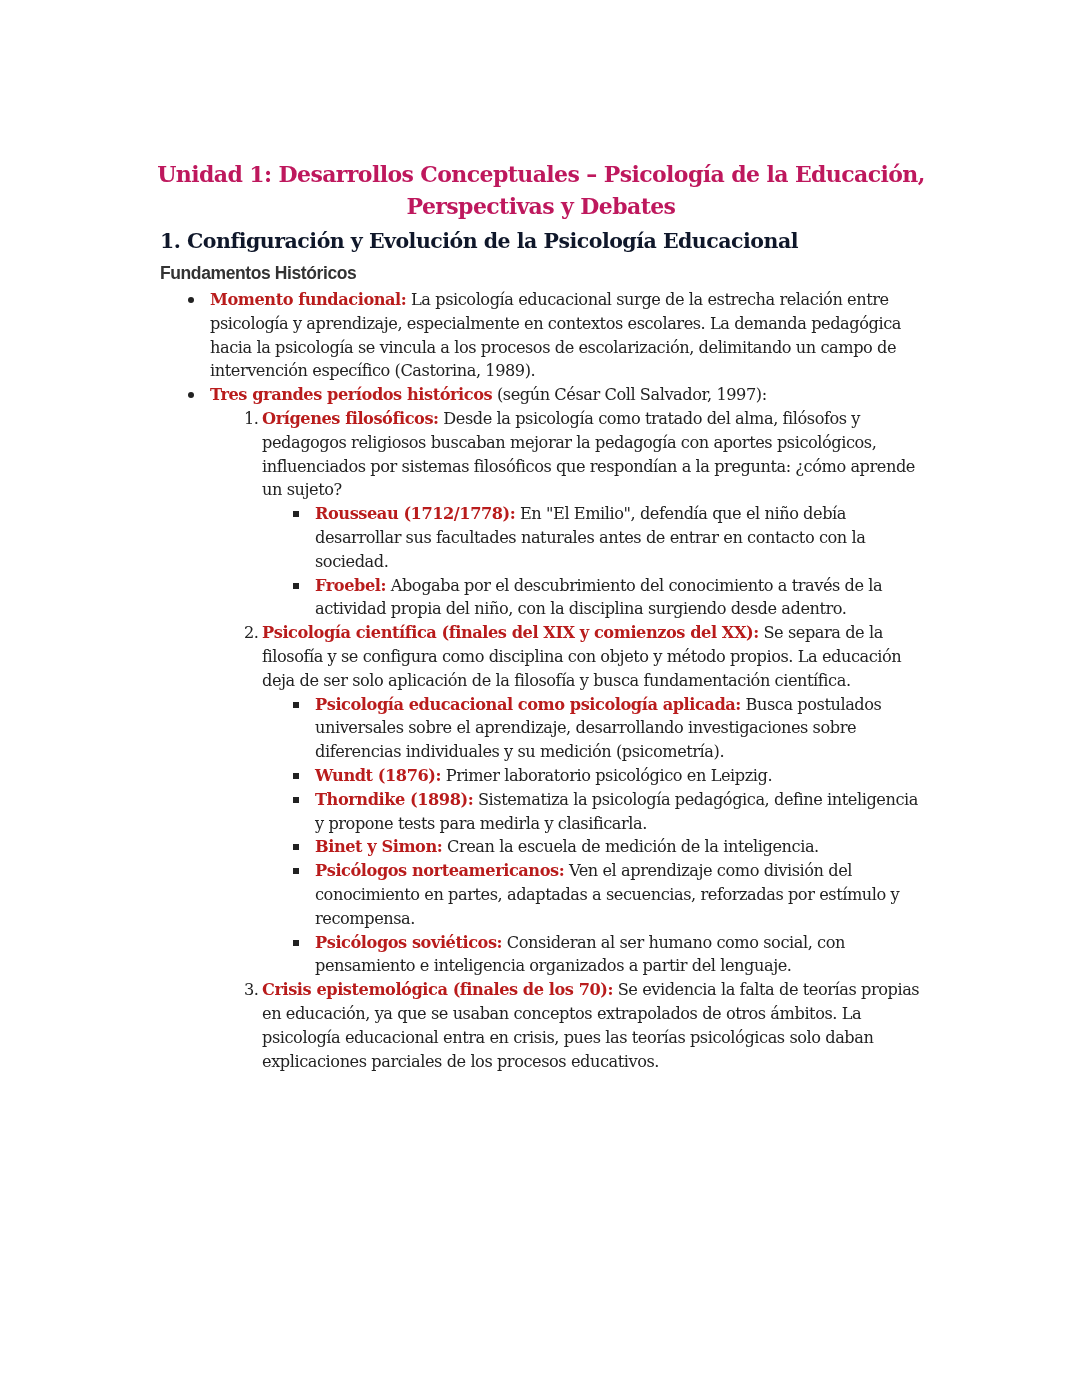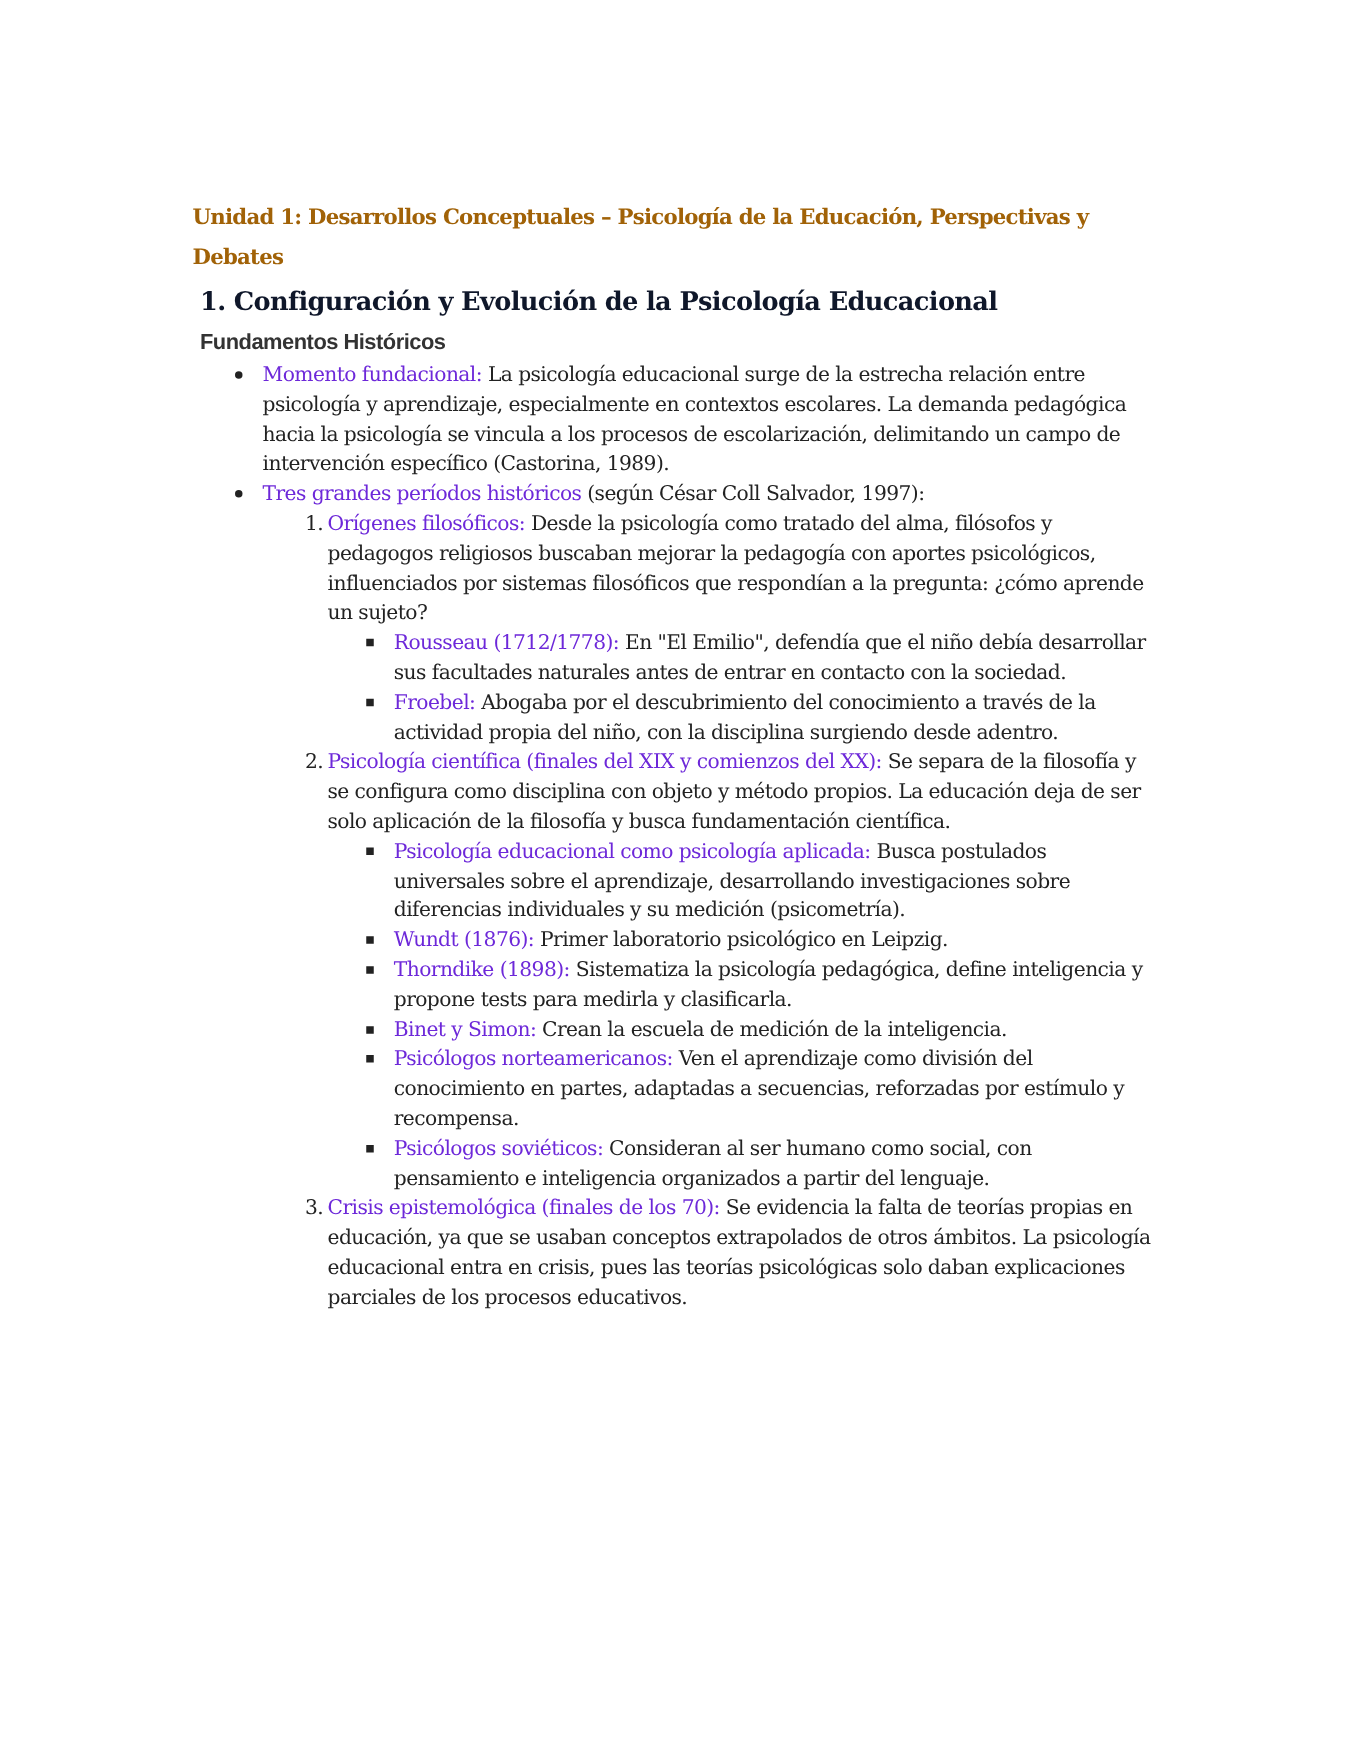--- a/index.html
+++ b/index.html
@@ -4,35 +4,35 @@
   <style>
     html, body { margin: 0; padding: 0; background: #ffffff; }
     body {
       width: 1080px; height: 1397px; position: relative; overflow: hidden;
       font-family: "DejaVu Serif", "Liberation Serif", serif;
       color: #222222;
     }
     .page { position: absolute; left: 160px; top: 158px; width: 762px; }
     .doc-title {
       font-family: "DejaVu Serif", serif; font-weight: bold;
-      font-size: 17px; line-height: 32px; color: #a16207;
+      font-size: 22px; line-height: 32px; text-align: center; color: #be185d;
       margin: 0 0 2px -6px; letter-spacing: -0.6px; width: 774px;
     }
     .h2 {
       font-family: "DejaVu Serif", serif; font-weight: bold;
       font-size: 20.5px; line-height: 34px; color: #0f172a; margin: 0;
       letter-spacing: -0.5px;
     }
     .h3 {
       font-family: Liberation Sans, sans-serif; font-weight: bold;
       font-size: 17.5px; line-height: 30px; color: #333333; margin: 0;
       letter-spacing: -0.4px;
     }
     .txt { font-size: 16.2px; line-height: 23.8px; letter-spacing: -0.45px; }
-    .txt b { font-weight: normal; color: #6d28d9; }
+    .txt b { font-weight: bold; color: #b91c1c; }
     ul.l1 { list-style: none; margin: 0; padding: 0 0 0 50px; }
     ul.l1 > li { position: relative; }
     ul.l1 > li > .bullet {
       position: absolute; left: -22px; top: 9px; width: 6px; height: 6px;
       border-radius: 50%; background: #222;
     }
     ol.l2 { list-style: none; margin: 0; padding: 0 0 0 52px; }
     ol.l2 > li { position: relative; }
     ol.l2 > li > .num { position: absolute; left: -18px; top: 0; }
     ul.l3 { list-style: none; margin: 0; padding: 0 0 0 53px; }

